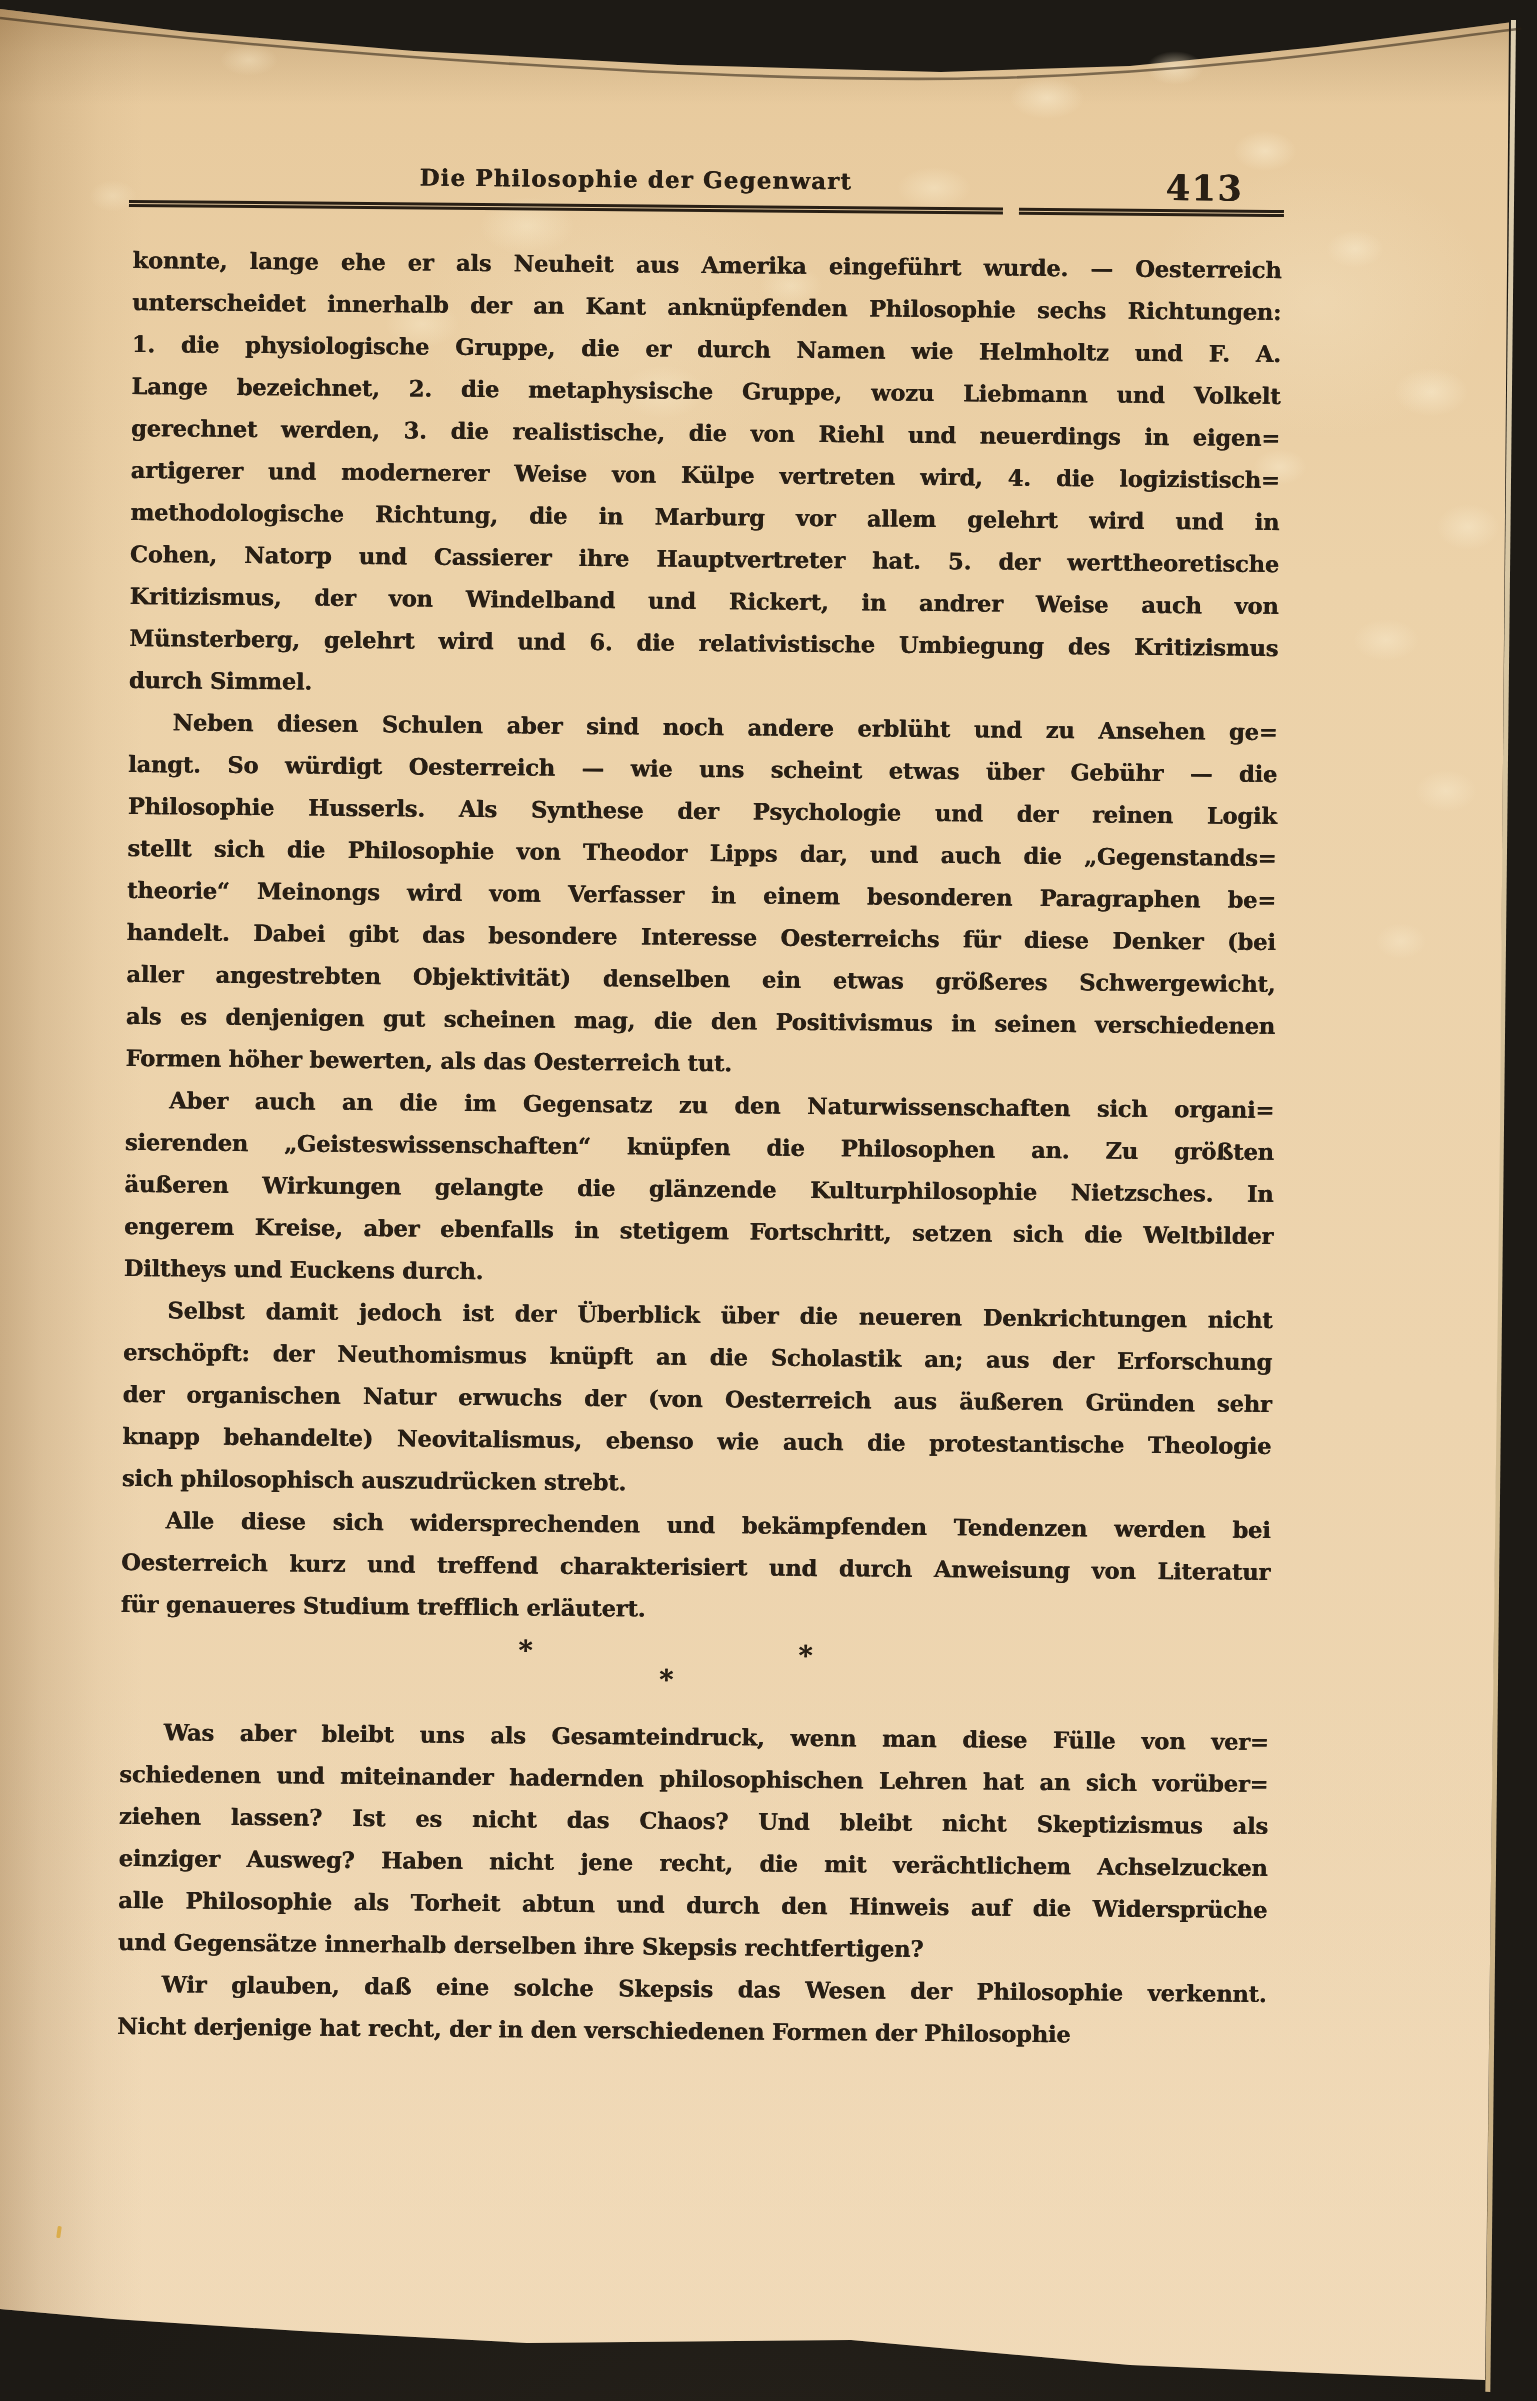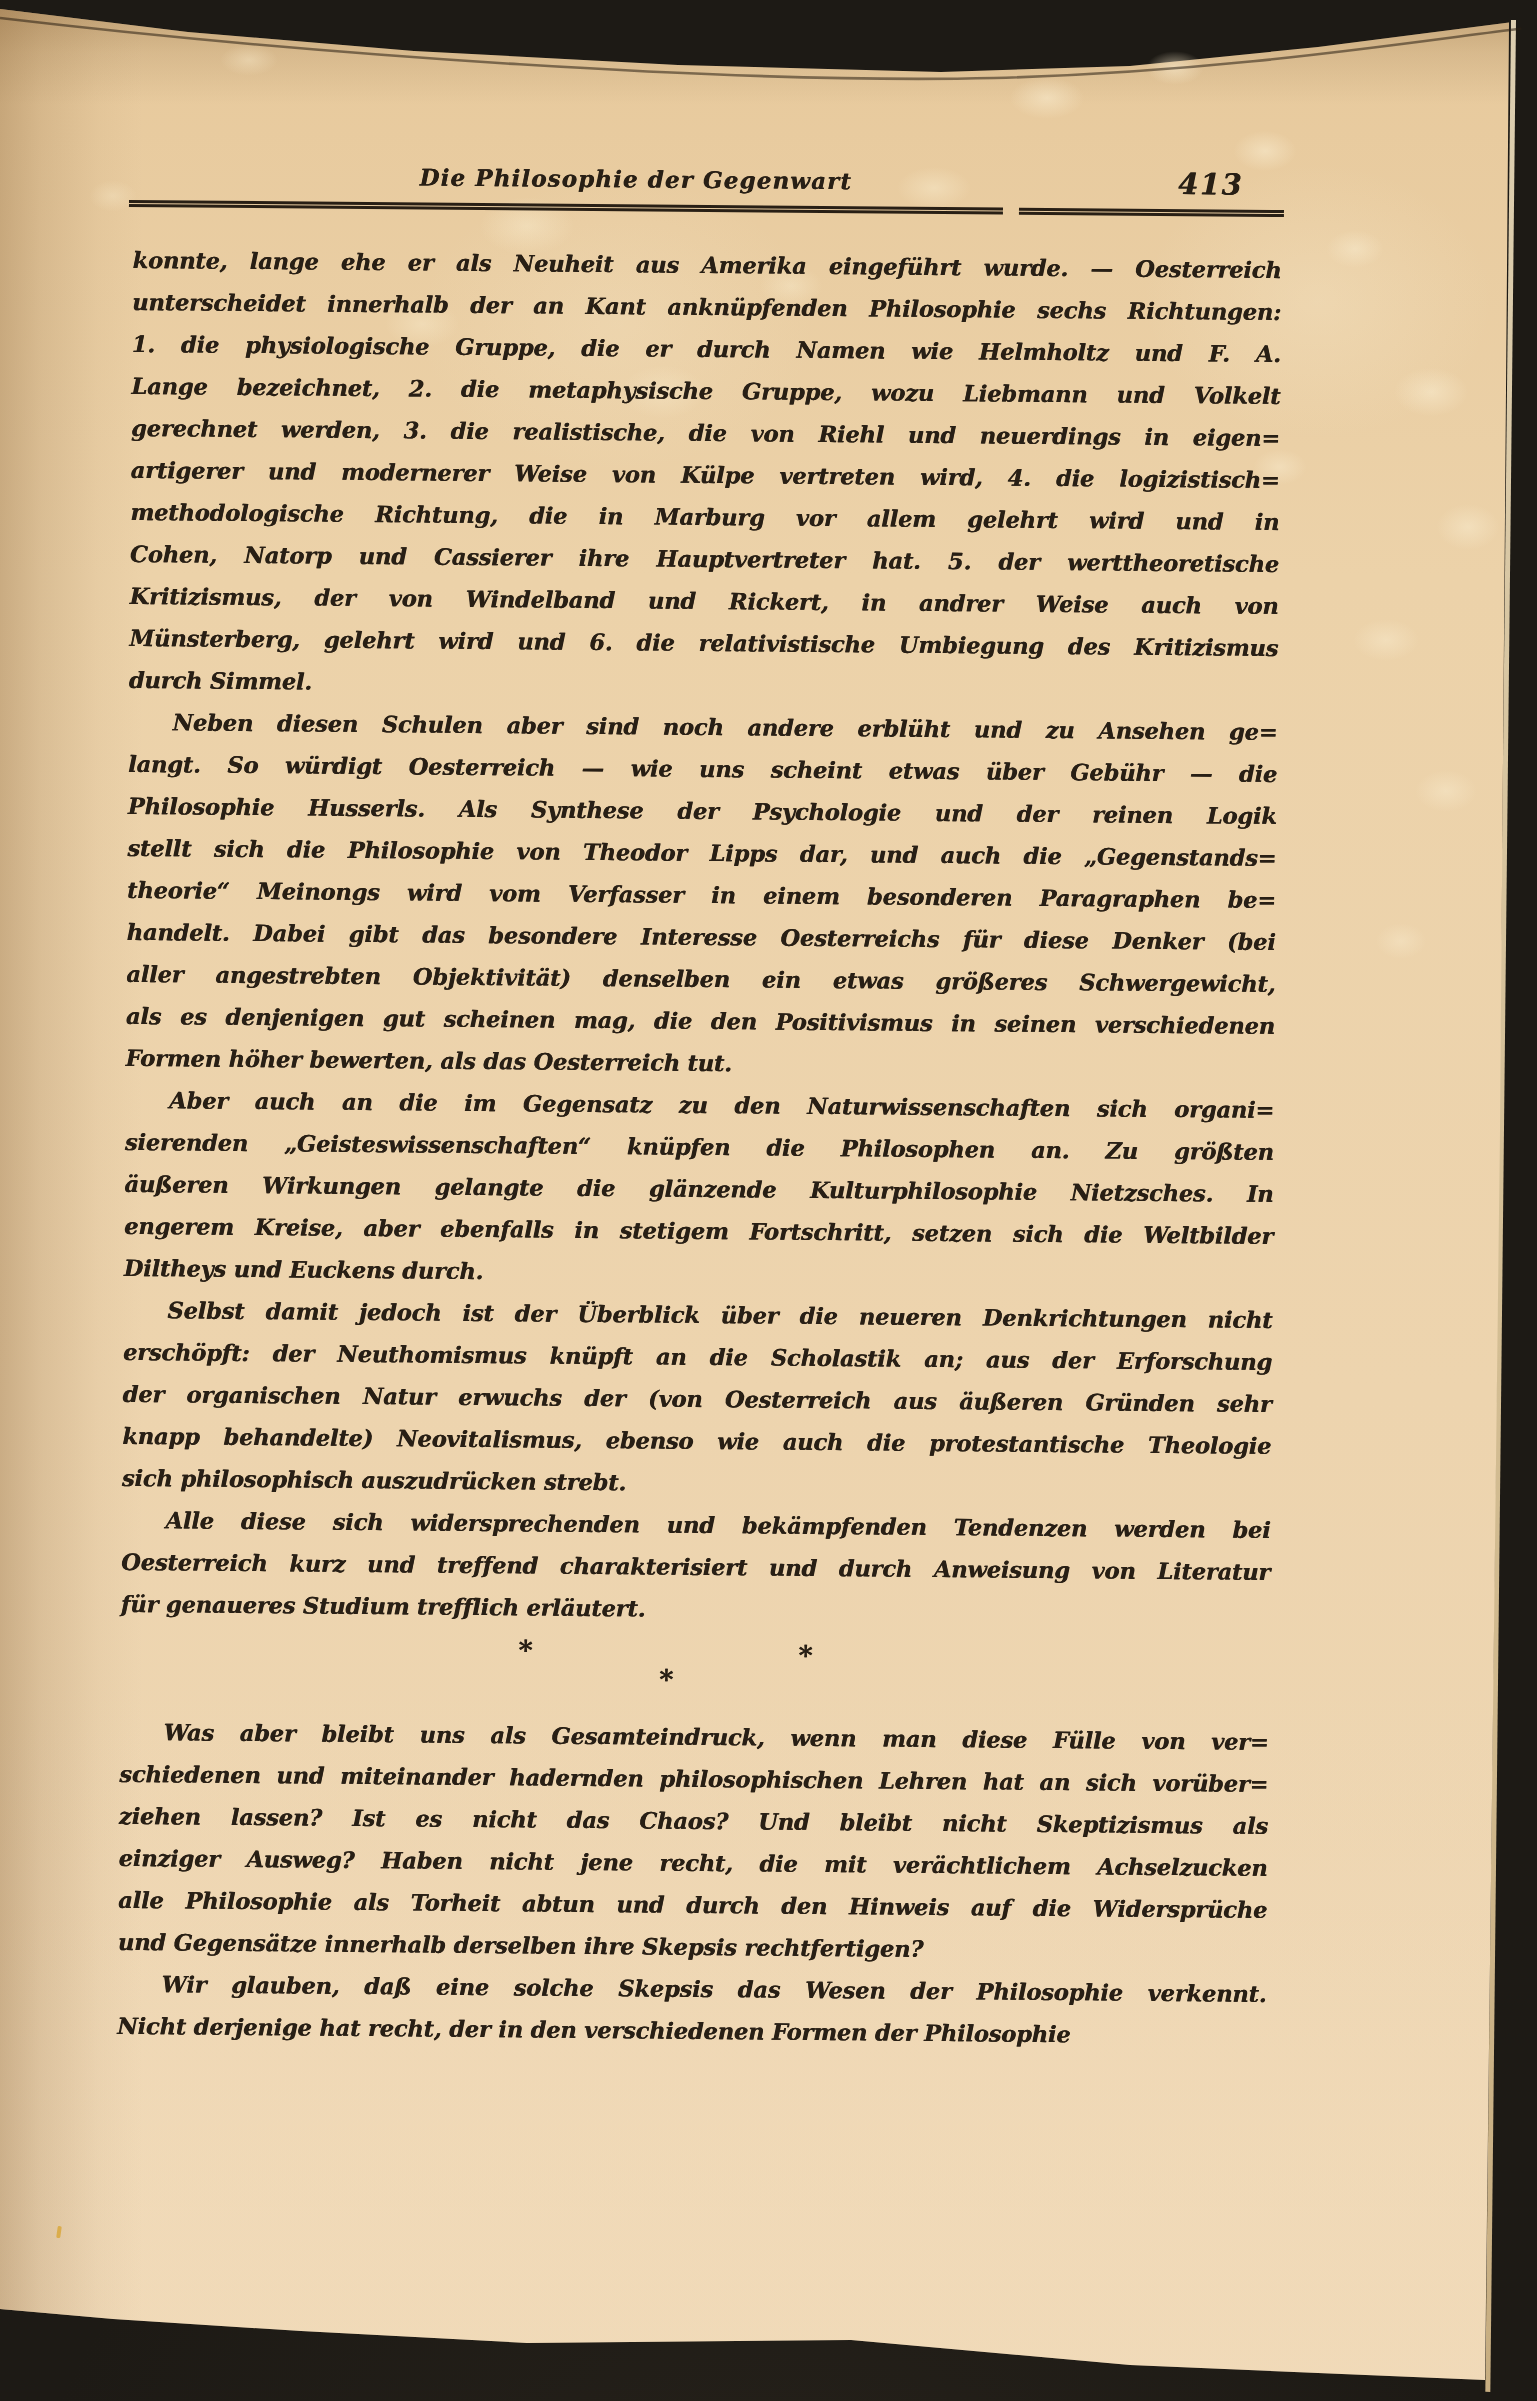--- a/index.html
+++ b/index.html
@@ -13,21 +13,20 @@
   *{margin:0;padding:0;box-sizing:border-box;}
   html,body{background:#000;}
   .scene{
     position:relative;
     width:1538px;height:2401px;
     background:
       radial-gradient(1054px 678px at 50% 105%, rgba(60,52,40,.25), transparent 70%),
       var(--bg);
     overflow:hidden;
     font-family:"DejaVu Serif","Liberation Serif",serif;
-    font-style:italic;
   }
   
   .edge-strip{
     position:absolute;
     left:1511px;top:19.6px;
     width:5.3px;height:2372px;
     background:linear-gradient(180deg,#f2e3c2,#e8d0a2 55%,#dabe8d);
     transform:rotate(0.62deg);
     transform-origin:top left;
     opacity:.9;
@@ -91,21 +90,21 @@
   .running-title{
     position:absolute;top:161px;left:0;width:100%;
     text-align:center;
     transform:translateX(-72px);
     font-size:23px;font-weight:700;letter-spacing:1.1px;
     text-shadow:0.4px 0 currentColor;
     white-space:nowrap;
   }
   .page-number{
     position:absolute;top:158px;right:39px;
-    font-size:29px;font-weight:700;letter-spacing:1.5px;
+    font-size:35px;font-weight:700;letter-spacing:1.5px;
     text-shadow:0.4px 0 currentColor;
   }
   .rule{
     position:absolute;top:200px;height:6.8px;
     border-top:3px solid var(--ink);
     border-bottom:3px solid var(--ink);
   }
   .rule-left{left:-4.5px;width:874px;}
   .rule-right{left:886px;width:265px;}
   .text-column{

